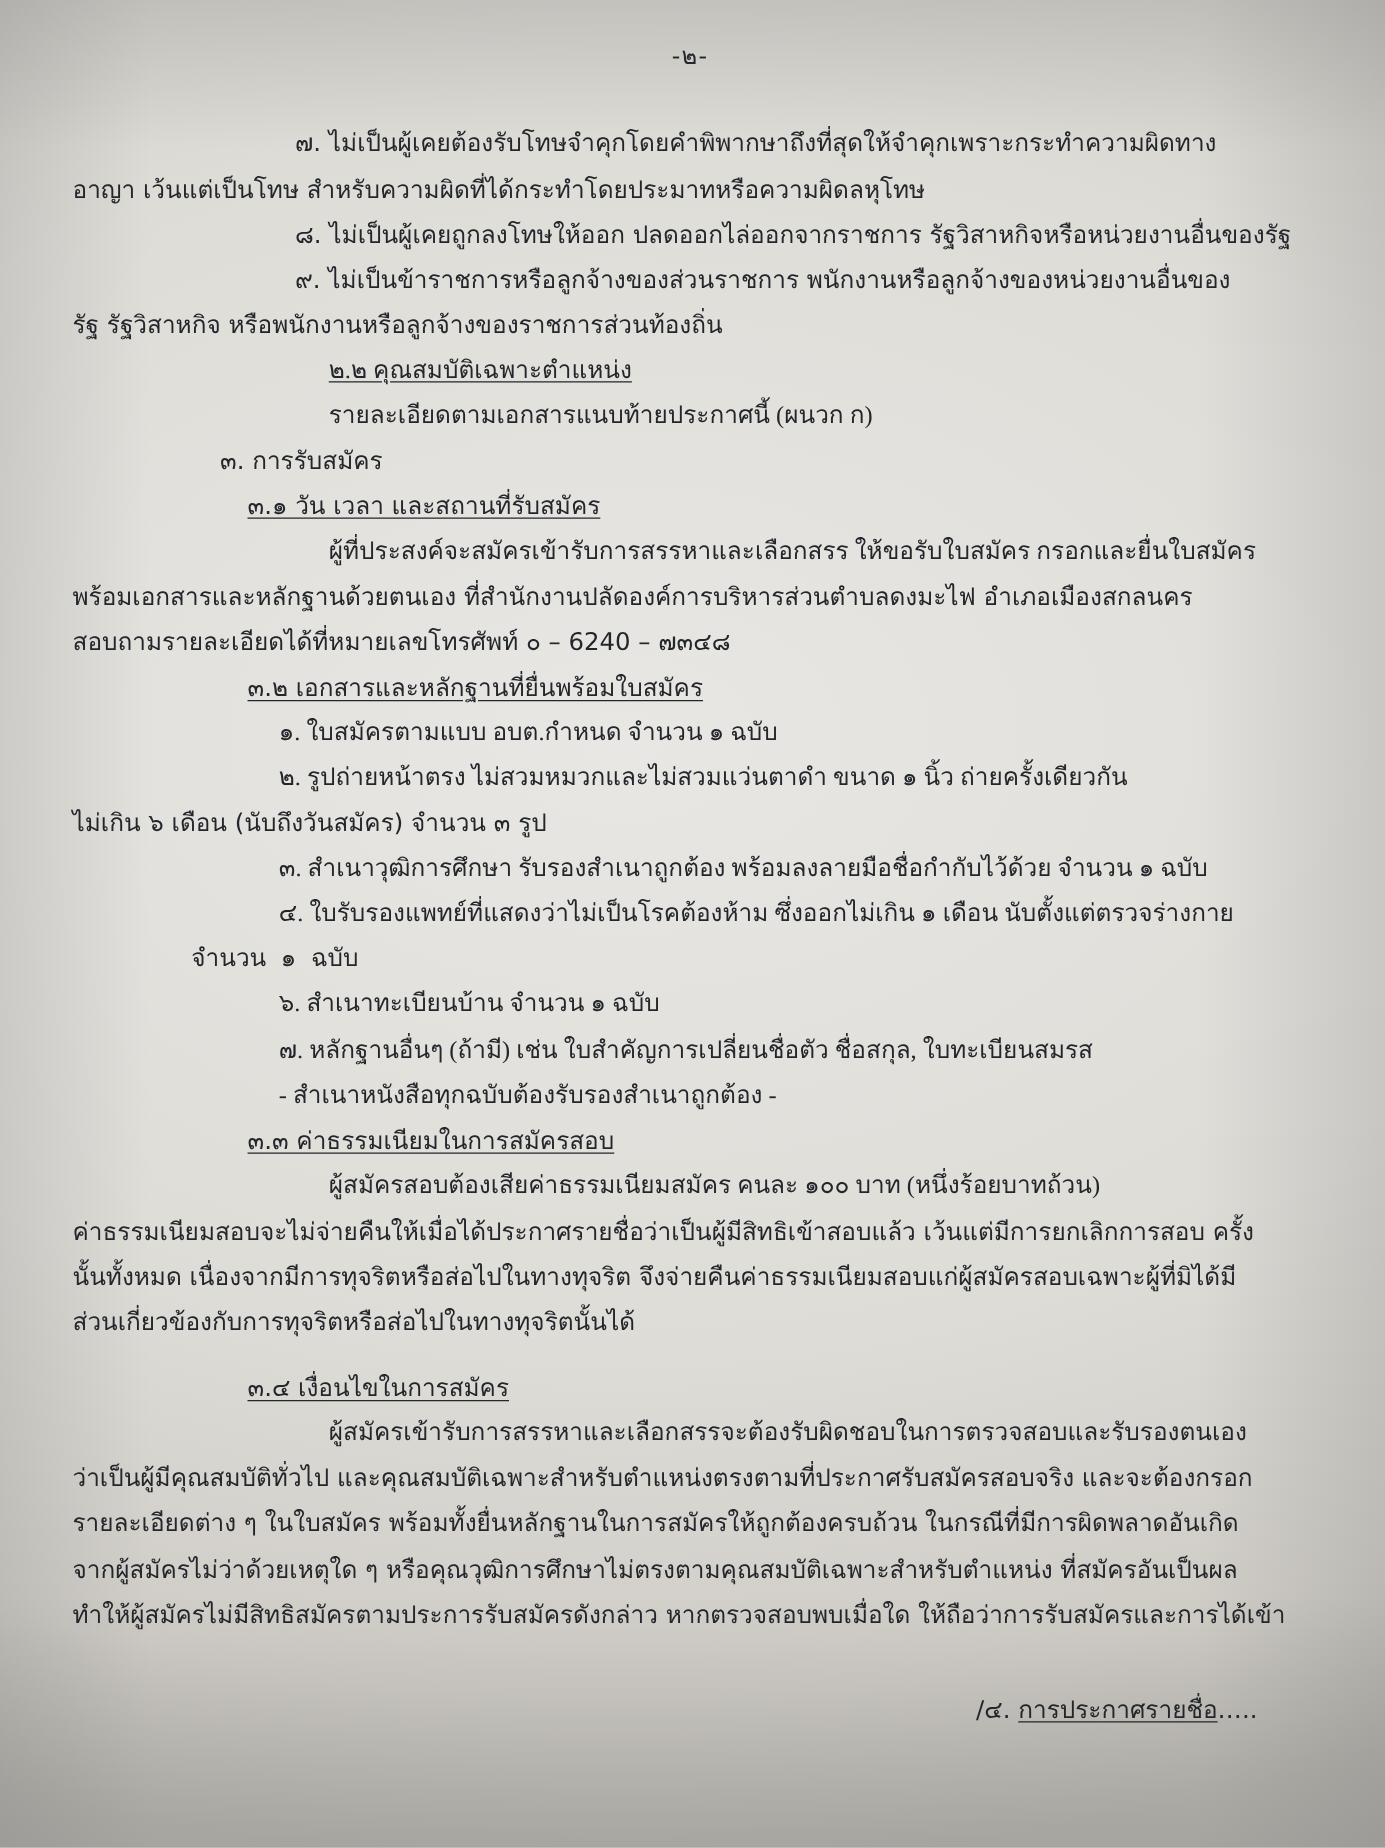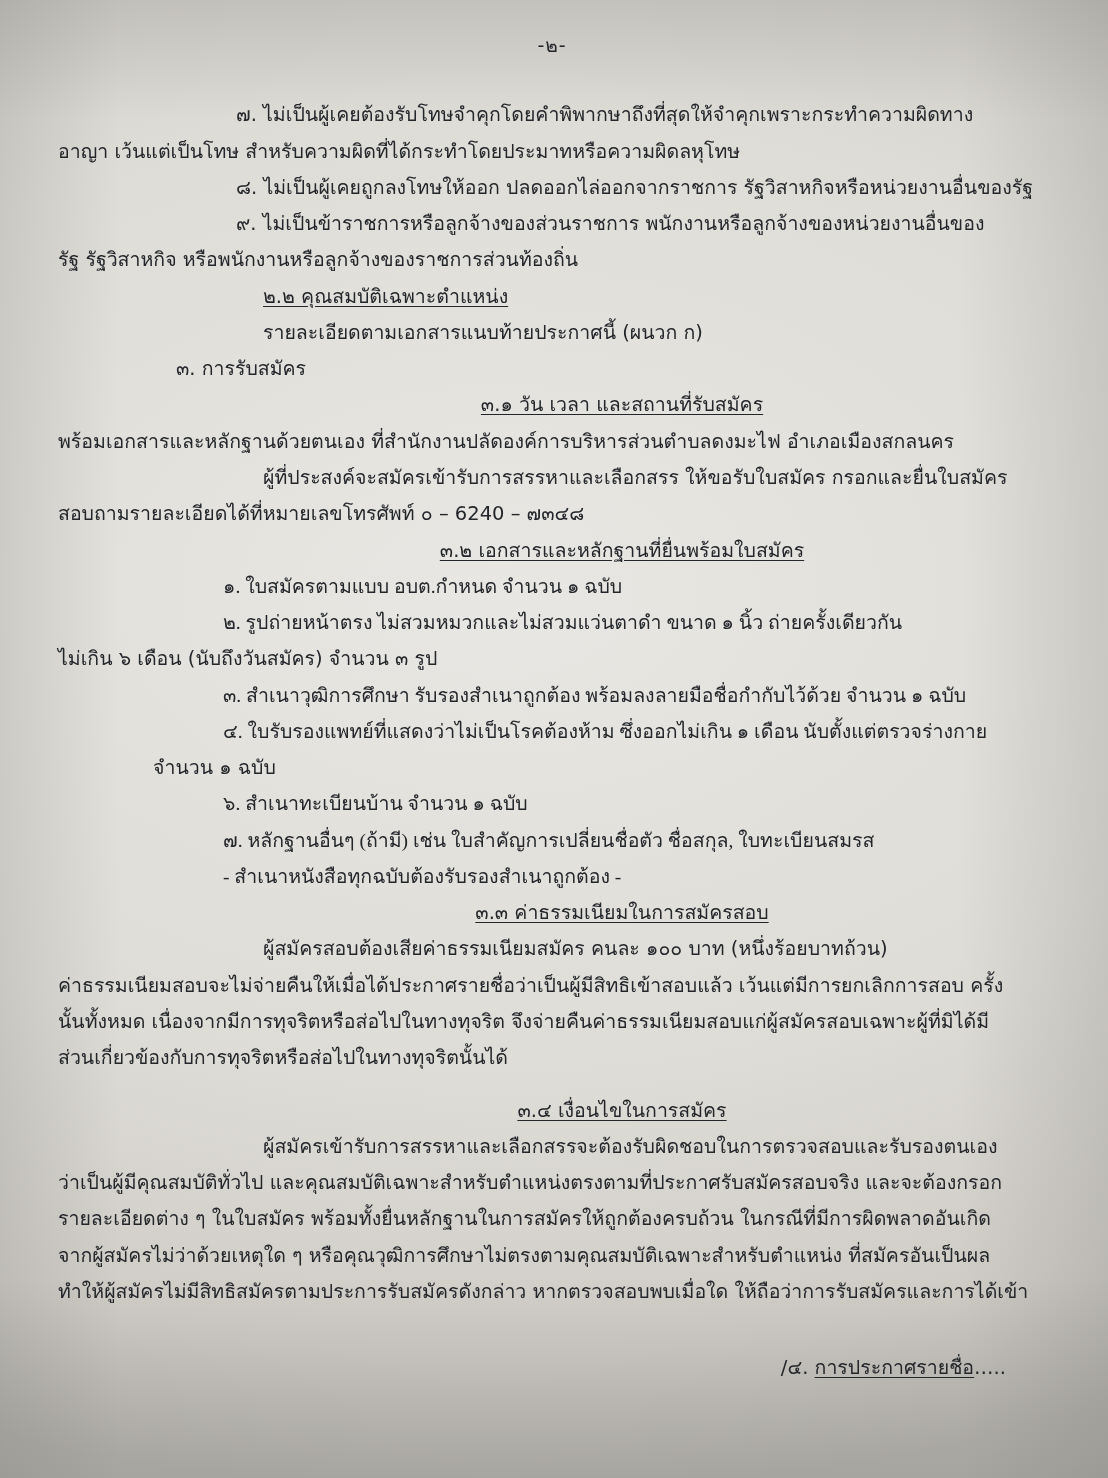--- a/index.html
+++ b/index.html
@@ -60,24 +60,24 @@
     letter-spacing: 1px;
   }
   p {
     margin: 0 0 0 0;
     text-indent: 0;
   }
   .para {
     margin-bottom: 0px;
   }
   .ind-1 { padding-left: 178px; }
-  .ind-2 { padding-left: 205px; }
+  .ind-2 { padding-left: 205px; font-family: Liberation Serif, serif; }
   .ind-4 { padding-left: 118px; }
-  .ind-5 { padding-left: 95px; }
-  .ind-6 { padding-left: 140px; text-align: center; }
+  .ind-5 { padding-left: 95px; font-family: Liberation Mono, monospace; }
+  .ind-6 { padding-left: 140px; }
   .ind-7 { padding-left: 165px; font-family: Liberation Serif, serif; }
   .ind-0 { padding-left: 0px; }
   .u {
     text-decoration: underline;
     text-underline-offset: 3px;
   }
   .block-gap { height: 16px; }
   .footer-line {
     margin-top: 40px;
     text-align: right;
@@ -104,22 +104,22 @@
     <p class="para ind-1">๘. ไม่เป็นผู้เคยถูกลงโทษให้ออก ปลดออกไล่ออกจากราชการ รัฐวิสาหกิจหรือหน่วยงานอื่นของรัฐ</p>
     <p class="para ind-1">๙. ไม่เป็นข้าราชการหรือลูกจ้างของส่วนราชการ พนักงานหรือลูกจ้างของหน่วยงานอื่นของ</p>
     <p class="para ind-0">รัฐ รัฐวิสาหกิจ หรือพนักงานหรือลูกจ้างของราชการส่วนท้องถิ่น</p>
 
     <p class="para ind-2"><span class="u">๒.๒ คุณสมบัติเฉพาะตำแหน่ง</span></p>
     <p class="para ind-2">รายละเอียดตามเอกสารแนบท้ายประกาศนี้ (ผนวก ก)</p>
 
     <p class="para ind-4">๓. การรับสมัคร</p>
 
     <p class="para ind-6"><span class="u">๓.๑ วัน เวลา และสถานที่รับสมัคร</span></p>
+    <p class="para ind-2">ผู้ที่ประสงค์จะสมัครเข้ารับการสรรหาและเลือกสรร  ให้ขอรับใบสมัคร กรอกและยื่นใบสมัคร</p>
     <p class="para ind-0">พร้อมเอกสารและหลักฐานด้วยตนเอง ที่สำนักงานปลัดองค์การบริหารส่วนตำบลดงมะไฟ  อำเภอเมืองสกลนคร</p>
-    <p class="para ind-2">ผู้ที่ประสงค์จะสมัครเข้ารับการสรรหาและเลือกสรร  ให้ขอรับใบสมัคร กรอกและยื่นใบสมัคร</p>
     <p class="para ind-0">สอบถามรายละเอียดได้ที่หมายเลขโทรศัพท์  ๐ – 6240 – ๗๓๔๘</p>
 
     <p class="para ind-6"><span class="u">๓.๒ เอกสารและหลักฐานที่ยื่นพร้อมใบสมัคร</span></p>
 
     <p class="para ind-7">๑. ใบสมัครตามแบบ อบต.กำหนด            จำนวน ๑ ฉบับ</p>
     <p class="para ind-7">๒. รูปถ่ายหน้าตรง  ไม่สวมหมวกและไม่สวมแว่นตาดำ  ขนาด ๑  นิ้ว  ถ่ายครั้งเดียวกัน</p>
     <p class="para ind-0">ไม่เกิน ๖ เดือน (นับถึงวันสมัคร) จำนวน ๓ รูป</p>
     <p class="para ind-7">๓. สำเนาวุฒิการศึกษา รับรองสำเนาถูกต้อง พร้อมลงลายมือชื่อกำกับไว้ด้วย จำนวน ๑ ฉบับ</p>
     <p class="para ind-7">๔. ใบรับรองแพทย์ที่แสดงว่าไม่เป็นโรคต้องห้าม  ซึ่งออกไม่เกิน ๑ เดือน  นับตั้งแต่ตรวจร่างกาย</p>
     <p class="para ind-5">จำนวน ๑ ฉบับ</p>

